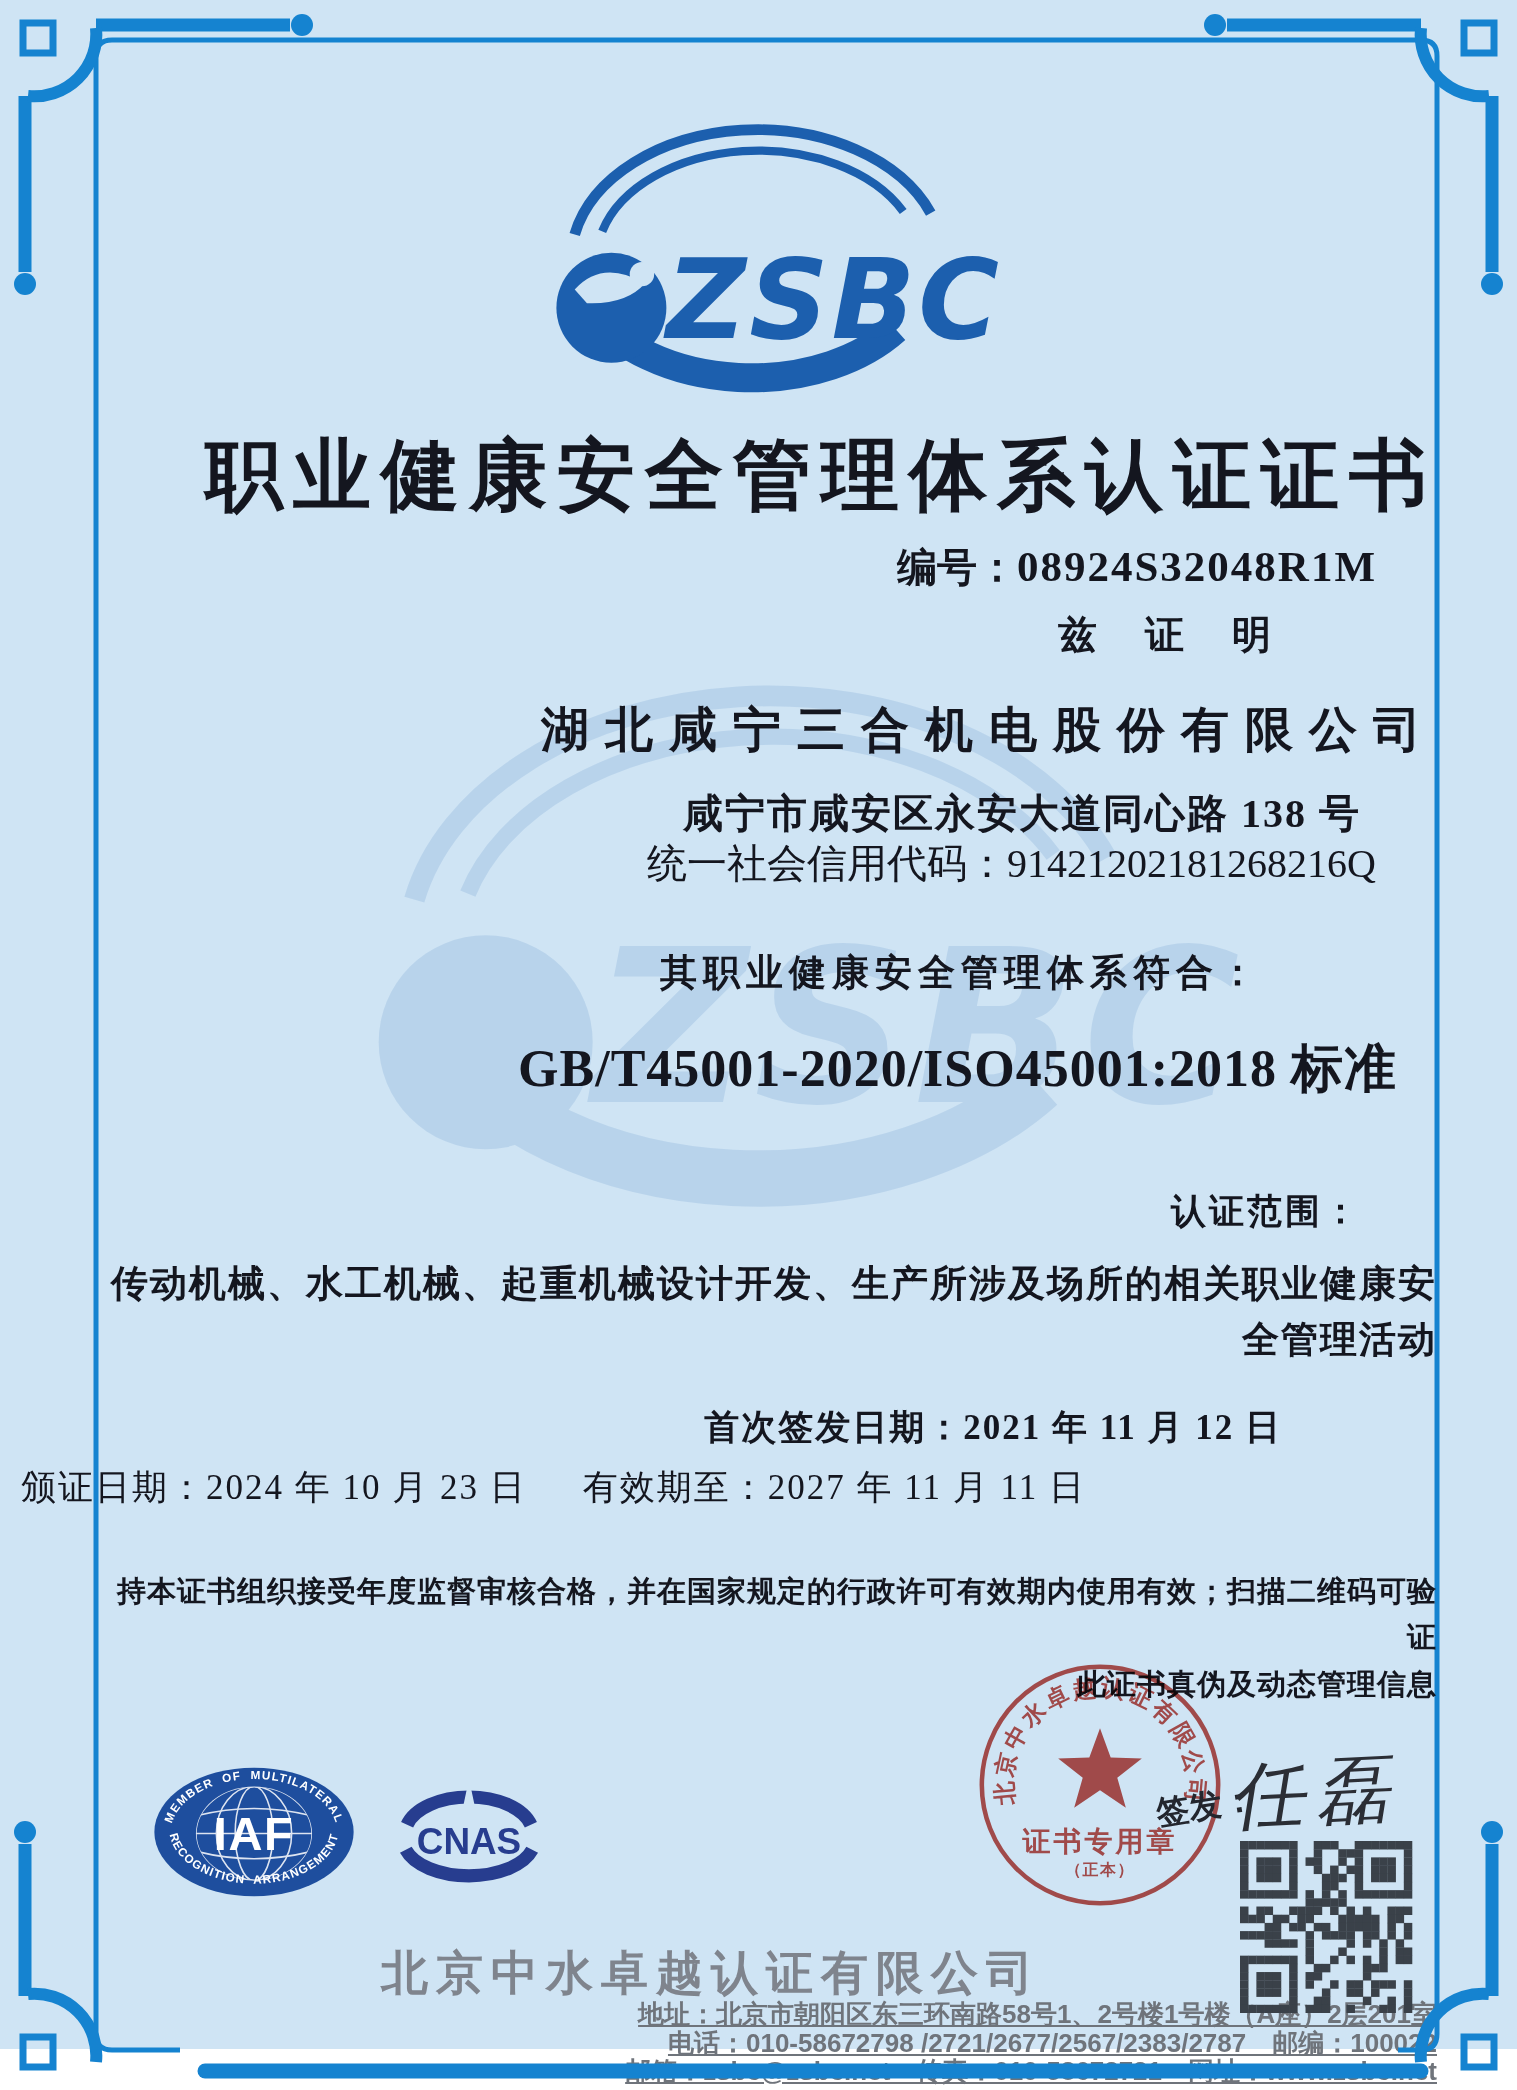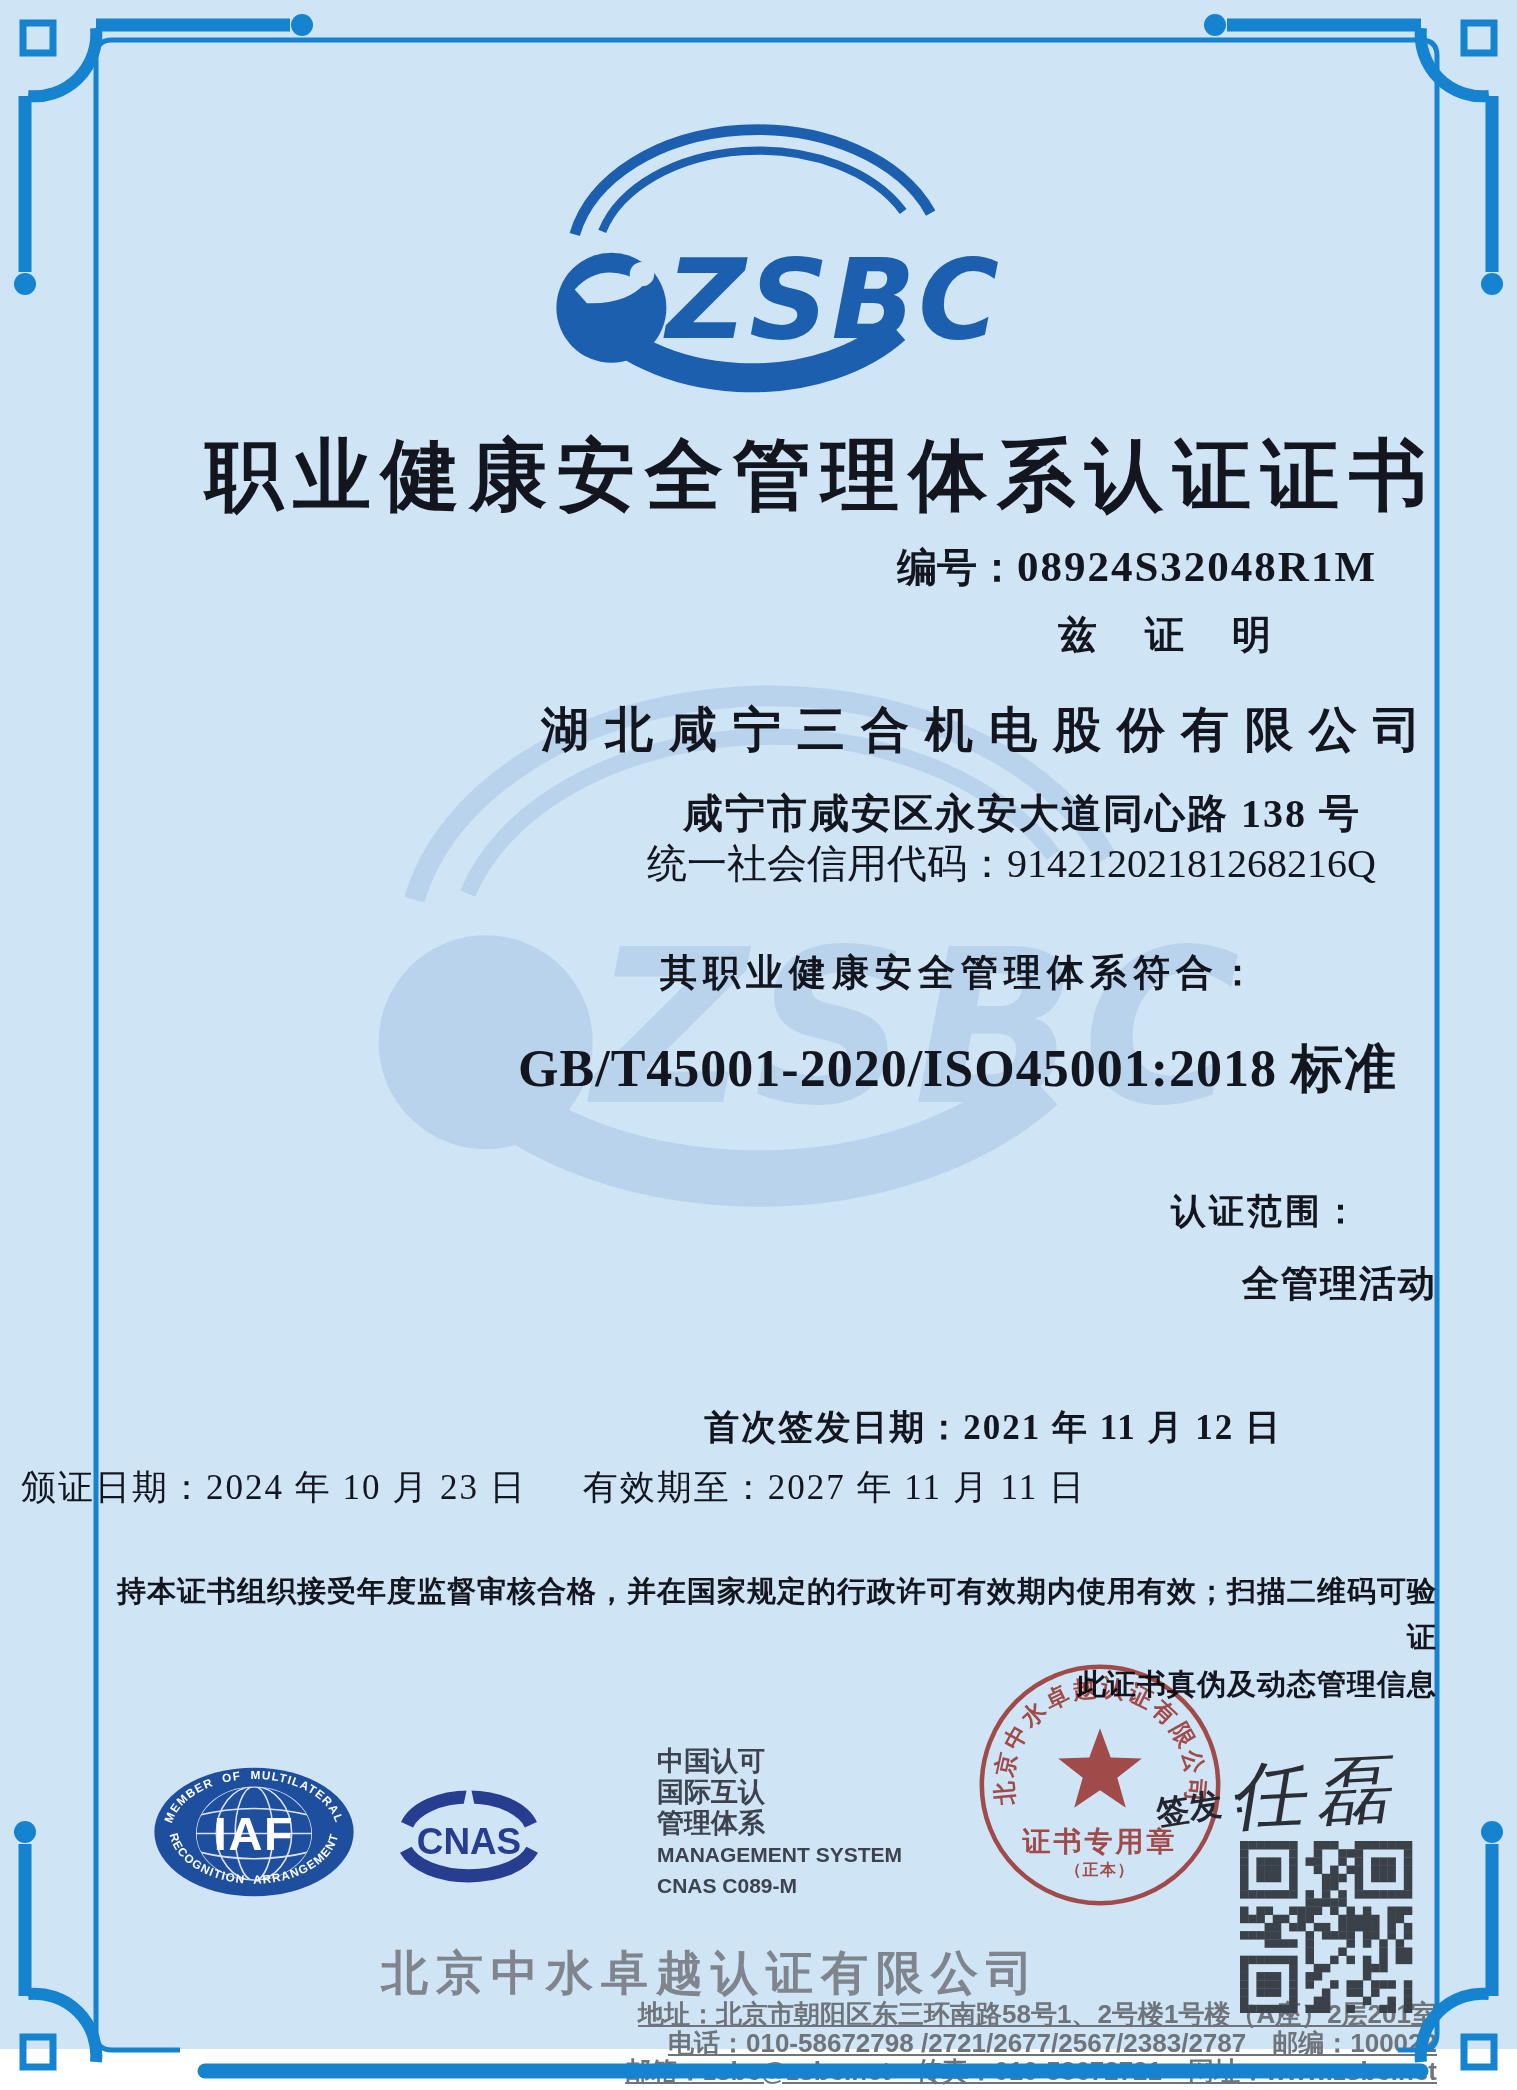--- a/index.html
+++ b/index.html
@@ -113,20 +113,21 @@
   <div id="address" class="abs ctr content">咸宁市咸安区永安大道同心路 138 号</div>
   <div id="credit" class="abs ctr content">
     <span>统一社会信用代码：</span><span>91421202181268216Q</span>
   </div>
 
   <div id="fit" class="abs ctr content">其职业健康安全管理体系符合：</div>
   <div id="gb" class="abs ctr content">GB/T45001-2020/ISO45001:2018 标准</div>
 
   <div id="scope-label" class="abs ctr content">认证范围：</div>
   <div id="scope-text" class="abs ctr content">
+    <div>传动机械、水工机械、起重机械设计开发、生产所涉及场所的相关职业健康安</div>
     <div>全管理活动</div>
   </div>
 
   <div id="date1" class="abs ctr content">首次签发日期：2021 年 11 月 12 日</div>
   <div id="date2" class="abs content">
     <span>颁证日期：2024 年 10 月 23 日</span>
     <span>有效期至：2027 年 11 月 11 日</span>
   </div>
 
   <div id="disclaimer" class="abs ctr content">
@@ -156,27 +157,20 @@
     <text x="130" y="108" text-anchor="middle" font-size="60" font-weight="bold" fill="#ffffff" letter-spacing="2">IAF</text>
   </svg>
 
   <svg id="cnas" class="abs" width="158" height="150" viewBox="0 0 240 175">
     <path d="M 26 78 A 97 56 0 0 1 214 78" stroke="var(--cnas)" stroke-width="20" fill="none"></path>
     <polygon points="120,8 104,84 136,84" fill="var(--bg)"></polygon>
     <text x="120" y="122" text-anchor="middle" font-size="56" font-weight="bold" fill="var(--cnas)">CNAS</text>
     <path d="M 24 116 A 100 55 0 0 0 216 116" stroke="var(--cnas)" stroke-width="20" fill="none"></path>
   </svg>
 
-  <div id="accred" class="abs">
-    <div class="cjk">中国认可</div>
-    <div class="cjk">国际互认</div>
-    <div class="cjk">管理体系</div>
-    <div class="eng">MANAGEMENT SYSTEM</div>
-    <div class="eng">CNAS C089-M</div>
-  </div>
 
   <svg id="seal" class="abs" width="250" height="250" viewBox="0 0 330 330">
     <defs>
         <path id="sealring" d="M 53 193 A 116 116 0 1 1 277 193"></path>
       </defs>
     <circle cx="165" cy="165" r="156" fill="none" stroke="var(--red)" stroke-width="6"></circle>
     <text class="sealtxt" font-size="31" letter-spacing="4">
       <textPath href="#sealring" startOffset="50%" text-anchor="middle">北京中水卓越认证有限公司</textPath>
     </text>
     <polygon fill="var(--red)" points="165,90 179.1,128.6 220.2,130.1 187.8,155.4 199.1,194.9 165,172 130.9,194.9 142.2,155.4 109.8,130.1 150.9,128.6"></polygon>

